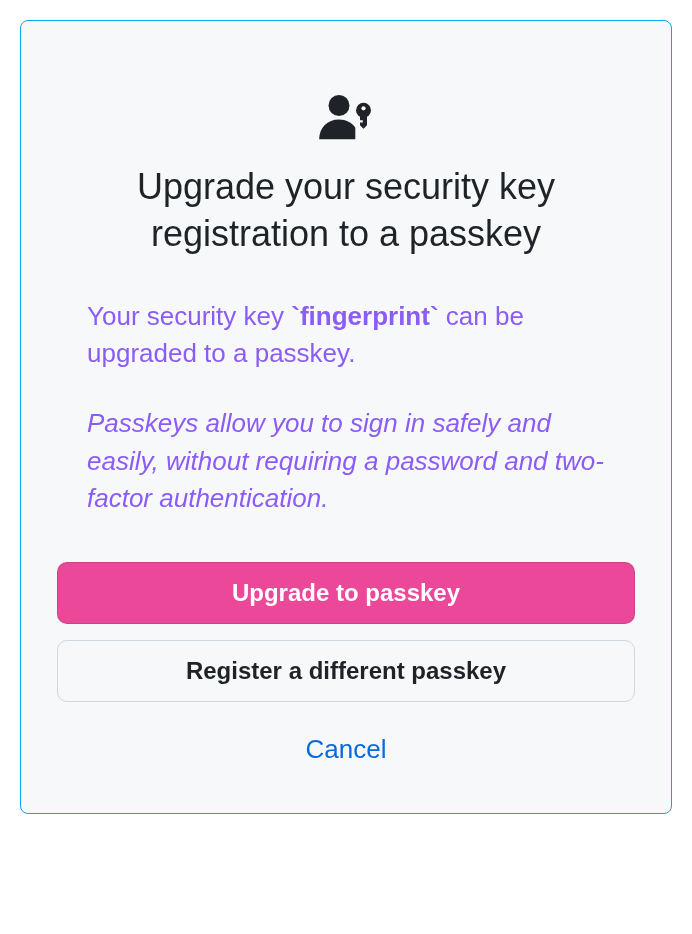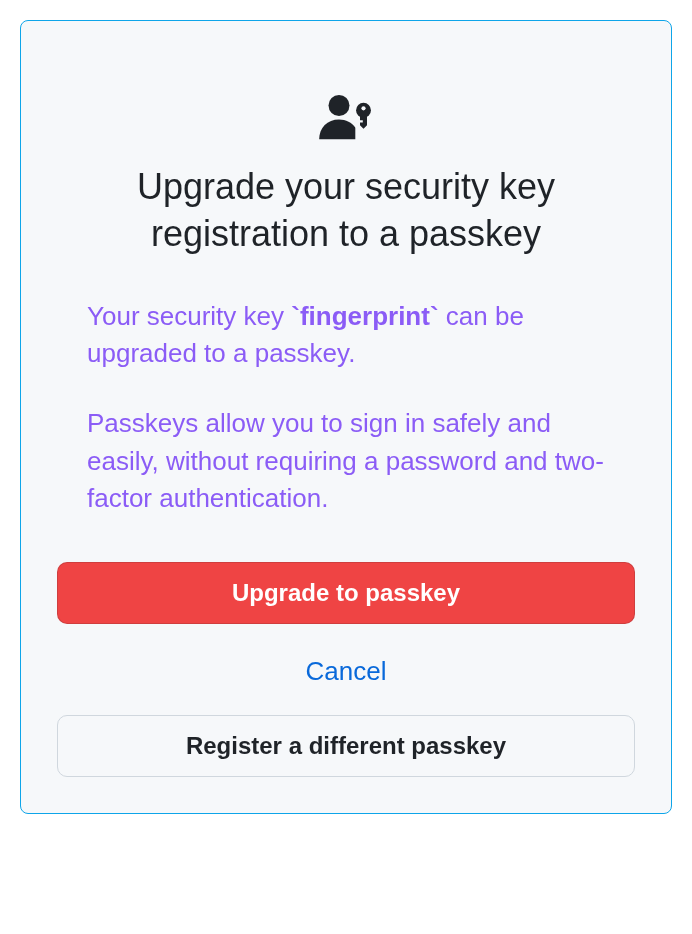--- a/index.html
+++ b/index.html
@@ -44,20 +44,21 @@
       color: #8b5cf6;
       line-height: 1.45;
       padding: 0 30px;
       margin-bottom: 44px;
     }
     .body-text p {
       margin-bottom: 32px;
     }
     .body-text p:last-child {
       margin-bottom: 8px;
+      font-style: italic;
     }
     .code {
       font-weight: 600;
     }
     .actions {
       display: flex;
       flex-direction: column;
       gap: 16px;
       align-items: stretch;
     }
@@ -65,21 +66,21 @@
       font-family: inherit;
       font-size: 24px;
       font-weight: 600;
       padding: 16px 20px;
       border-radius: 10px;
       cursor: pointer;
       text-align: center;
       border: 1px solid transparent;
     }
     .btn-primary {
-      background: #ef4444;
+      background: #ec4899;
       color: #ffffff;
       border-color: rgba(27,31,36,0.15);
     }
     .btn-secondary {
       background: #f6f8fa;
       color: #1f2328;
       border: 1px solid #d0d7de;
     }
     .btn-link {
       background: transparent;
@@ -109,16 +110,16 @@
 
   <div class="body-text">
     <p>
       <span>Your security key </span><span class="code">`fingerprint`</span><span> can be upgraded to a passkey.</span>
     </p>
     <p>Passkeys allow you to sign in safely and easily, without requiring a password and two-factor authentication.</p>
   </div>
 
   <div class="actions">
     <button class="btn btn-primary">Upgrade to passkey</button>
+    <button class="btn btn-secondary">Register a different passkey</button>
     <button class="btn btn-link">Cancel</button>
-    <button class="btn btn-secondary">Register a different passkey</button>
   </div>
 </div>
 
 </body></html>

